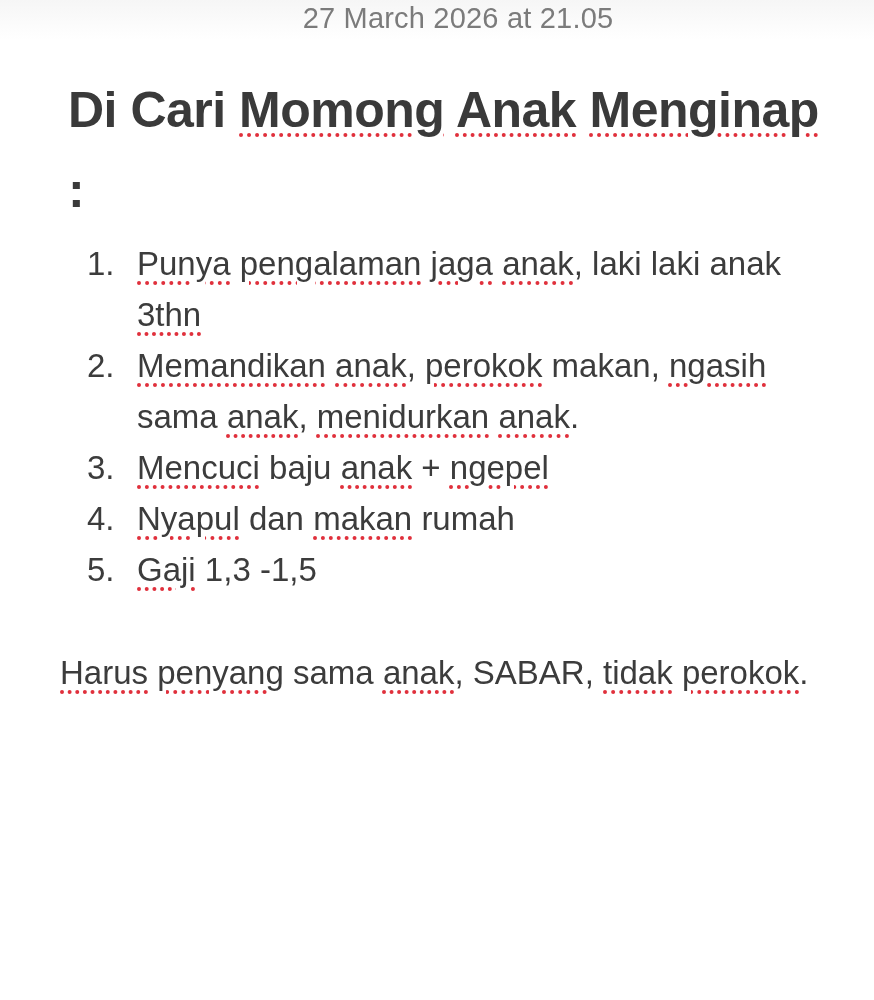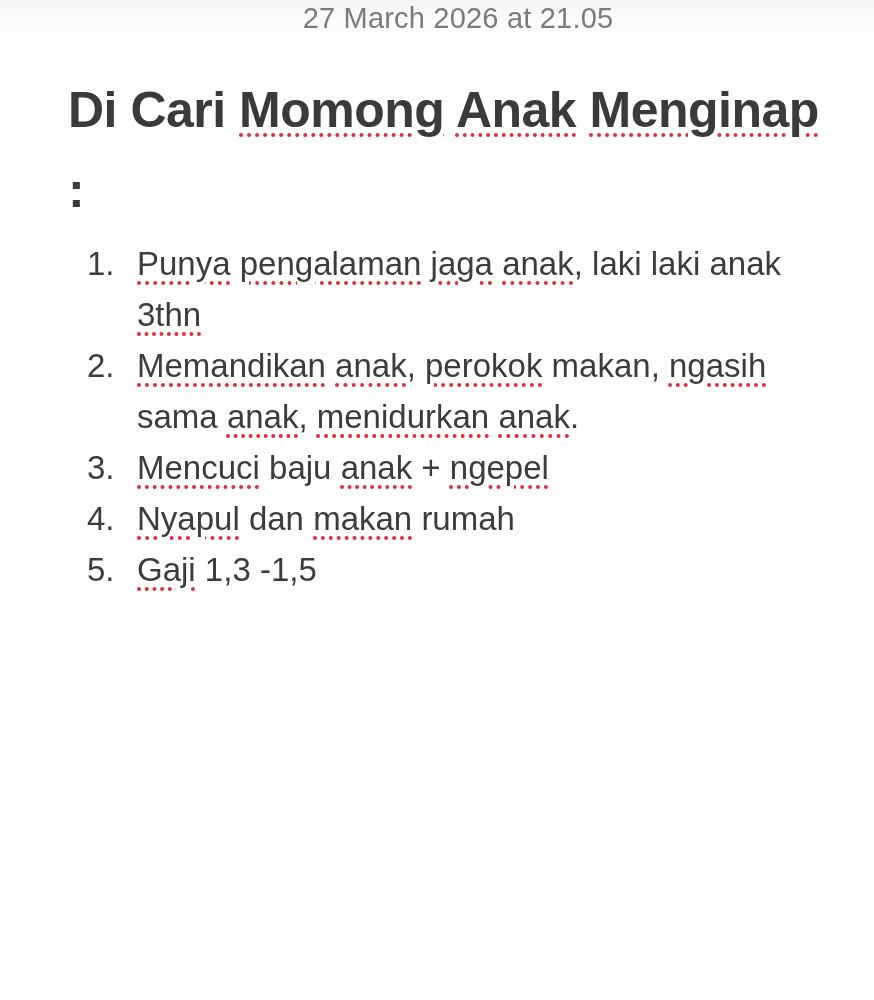--- a/index.html
+++ b/index.html
@@ -52,13 +52,14 @@
 
 <div class="note">
   <h1 class="title"><span>Di</span> <span>Cari</span> <span class="misspelled">Momong</span> <span class="misspelled">Anak</span> <span class="misspelled">Menginap</span> <span>:</span></h1>
   <ol class="items" id="task-list">
       <li><span class="num">1.</span><span><span class="misspelled">Punya</span> <span class="misspelled">pengalaman</span> <span class="misspelled">jaga</span> <span class="misspelled">anak</span>, <span>laki</span> <span>laki</span> <span>anak</span> <span class="misspelled">3thn</span></span></li>
       <li><span class="num">2.</span><span><span class="misspelled">Memandikan</span> <span class="misspelled">anak</span>, <span class="misspelled">perokok</span> <span>makan,</span> <span class="misspelled">ngasih</span> <span>sama</span> <span class="misspelled">anak</span>, <span class="misspelled">menidurkan</span> <span class="misspelled">anak</span>.</span></li>
       <li><span class="num">3.</span><span><span class="misspelled">Mencuci</span> <span>baju</span> <span class="misspelled">anak</span> <span>+</span> <span class="misspelled">ngepel</span></span></li>
       <li><span class="num">4.</span><span><span class="misspelled">Nyapul</span> <span>dan</span> <span class="misspelled">makan</span> <span>rumah</span></span></li>
       <li><span class="num">5.</span><span><span class="misspelled">Gaji</span> <span>1,3</span> <span>-1,5</span></span></li>
     </ol>
+  <div class="footer-text"><span class="misspelled">Harus</span> <span class="misspelled">penyang</span> <span>sama</span> <span class="misspelled">anak</span>, <span>SABAR,</span> <span class="misspelled">tidak</span> <span class="misspelled">perokok</span>.</div>
 </div>
 
 </body></html>

